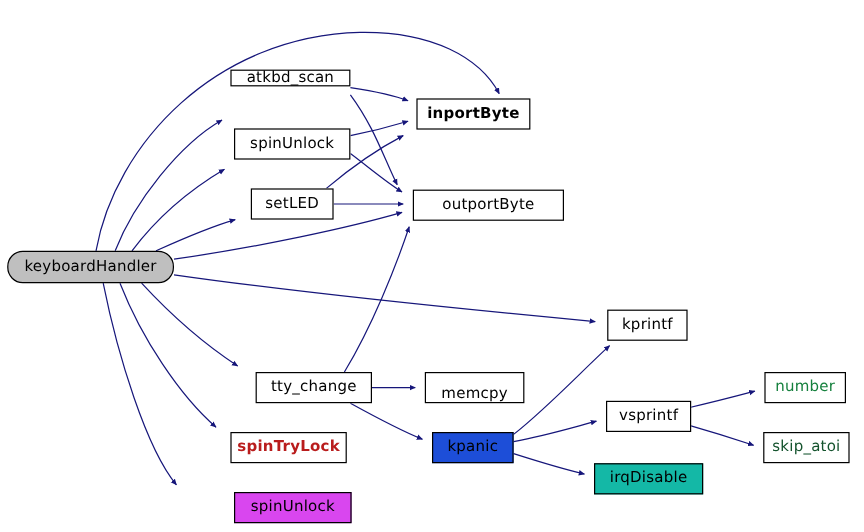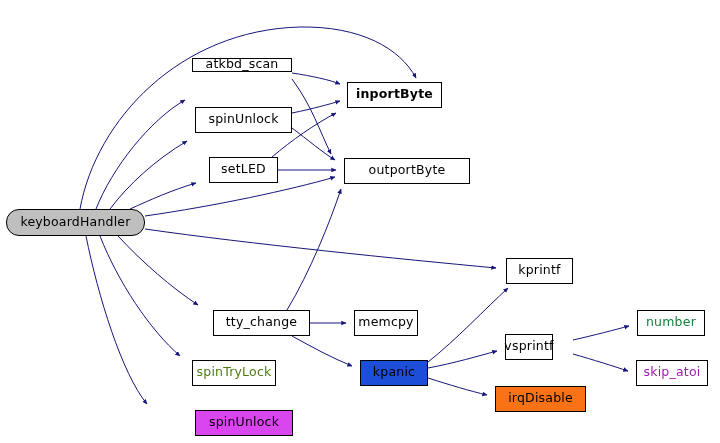--- a/index.html
+++ b/index.html
@@ -103,38 +103,38 @@
       </div>
       <div class="gnode" style="left: 344px; top: 158px; width: 126px; height: 26px; border-color: rgb(0, 0, 0); background: rgb(255, 255, 255); color: rgb(0, 0, 0);">
         <span class="gnode-label">outportByte</span>
       </div>
       <div class="gnode" style="left: 506px; top: 258px; width: 67px; height: 26px; border-color: rgb(0, 0, 0); background: rgb(255, 255, 255); color: rgb(0, 0, 0);">
         <span class="gnode-label">kprintf</span>
       </div>
       <div class="gnode" style="left: 213px; top: 310px; width: 97px; height: 26px; border-color: rgb(0, 0, 0); background: rgb(255, 255, 255); color: rgb(0, 0, 0);">
         <span class="gnode-label">tty_change</span>
       </div>
-      <div class="gnode" style="left: 354px; top: 310px; width: 64px; height: 26px; border-color: rgb(0, 0, 0); background: rgb(255, 255, 255); color: rgb(0, 0, 0);">
+      <div class="gnode" style="left: 354px; top: 310px; width: 83px; height: 26px; border-color: rgb(0, 0, 0); background: rgb(255, 255, 255); color: rgb(0, 0, 0); align-items: flex-end;">
         <span class="gnode-label">memcpy</span>
       </div>
-      <div class="gnode" style="left: 505px; top: 334px; width: 48px; height: 26px; border-color: rgb(0, 0, 0); background: rgb(255, 255, 255); color: rgb(0, 0, 0);">
+      <div class="gnode" style="left: 505px; top: 334px; width: 71px; height: 26px; border-color: rgb(0, 0, 0); background: rgb(255, 255, 255); color: rgb(0, 0, 0);">
         <span class="gnode-label">vsprintf</span>
       </div>
       <div class="gnode" style="left: 637px; top: 310px; width: 68px; height: 26px; border-color: rgb(0, 0, 0); background: rgb(255, 255, 255); color: #15803d;">
         <span class="gnode-label">number</span>
       </div>
-      <div class="gnode" style="left: 192px; top: 360px; width: 84px; height: 26px; border-color: rgb(0, 0, 0); background: rgb(255, 255, 255); color: #4d7c0f;">
+      <div class="gnode" style="left: 192px; top: 360px; width: 97px; height: 26px; border-color: rgb(0, 0, 0); background: rgb(255, 255, 255); color: #b91c1c; font-weight: bold;">
         <span class="gnode-label">spinTryLock</span>
       </div>
       <div class="gnode" style="left: 360px; top: 360px; width: 68px; height: 26px; border-color: rgb(0, 0, 0); background: #1d4ed8; color: rgb(0, 0, 0);">
         <span class="gnode-label">kpanic</span>
       </div>
-      <div class="gnode" style="left: 636px; top: 360px; width: 72px; height: 26px; border-color: rgb(0, 0, 0); background: rgb(255, 255, 255); color: #a21caf;">
+      <div class="gnode" style="left: 636px; top: 360px; width: 72px; height: 26px; border-color: rgb(0, 0, 0); background: rgb(255, 255, 255); color: #14532d;">
         <span class="gnode-label">skip_atoi</span>
       </div>
       <div class="gnode" style="left: 195px; top: 410px; width: 98px; height: 26px; border-color: rgb(0, 0, 0); background: #d946ef; color: rgb(0, 0, 0);">
         <span class="gnode-label">spinUnlock</span>
       </div>
-      <div class="gnode" style="left: 495px; top: 386px; width: 91px; height: 26px; border-color: rgb(0, 0, 0); background: #f97316; color: rgb(0, 0, 0);">
+      <div class="gnode" style="left: 495px; top: 386px; width: 91px; height: 26px; border-color: rgb(0, 0, 0); background: #14b8a6; color: rgb(0, 0, 0);">
         <span class="gnode-label">irqDisable</span>
       </div>
     </div>
 </div>
 
 </body></html>

